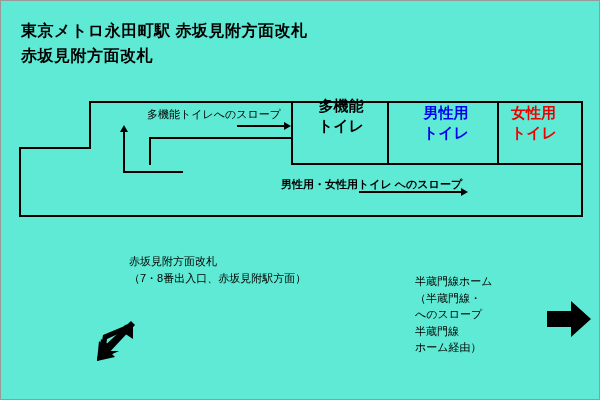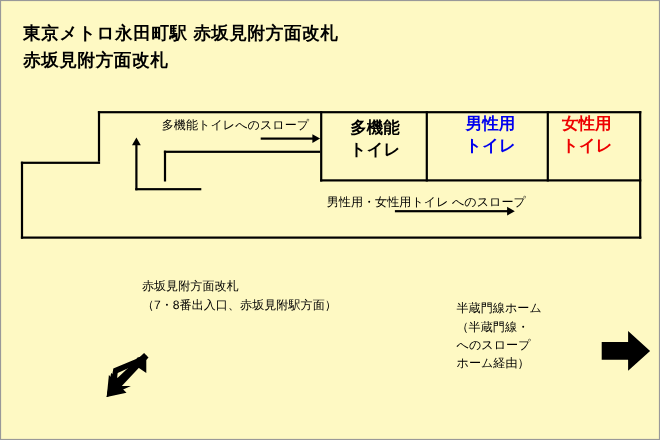--- a/index.html
+++ b/index.html
@@ -13,21 +13,21 @@
     font-family: "Liberation Sans", sans-serif;
     color: #000000;
     overflow: hidden;
   }
   #page {
     position: relative;
     width: 600px;
     height: 400px;
     box-sizing: border-box;
     border: 1px solid #999999;
-    background: #fef9c3;
+    background: #5eead4;
   }
   .title-block {
     position: absolute;
     left: 20px;
     top: 18px;
     line-height: 1.55;
   }
   .title-line {
     font-size: 16px;
     font-weight: bold;
@@ -131,34 +131,34 @@
 
     <div class="lbl" style="left:84px; top:14px;">多機能トイレへのスロープ</div>
 
     <div class="ln" style="left:104px; top:38px; width:2px; height:42px;"></div>
     <div class="arrow-head-up" style="left:101px; top:32px;"></div>
     <div class="ln" style="left:104px; top:78px; width:60px; height:2px;"></div>
 
     <div class="ln" style="left:218px; top:32px; width:50px; height:2px;"></div>
     <div class="arrow-head-right" style="left:265px; top:29px;"></div>
 
-    <div class="room-label" style="left:282px; top:14px; width:80px;">
+    <div class="room-label" style="left:282px; top:3px; width:80px;">
       <span>多機能</span><br>
       <span>トイレ</span>
     </div>
     <div class="room-label blue" style="left:380px; top:10px; width:94px; text-align:center;">
       <span>男性用</span><br>
       <span>トイレ</span>
     </div>
     <div class="room-label red" style="left:492px; top:10px; width:94px; text-align:left;">
       <span>女性用</span><br>
       <span>トイレ</span>
     </div>
 
-    <div class="lbl" style="left:234px; top:84px;">
+    <div class="lbl" style="left:218px; top:84px;font-weight:bold;">
       <span class="c-line">男性用・女性用トイレ</span>
       <span class="c-line">へのスロープ</span>
     </div>
     <div class="ln" style="left:340px; top:98px; width:104px; height:2px;"></div>
     <div class="arrow-head-right" style="left:442px; top:95px;"></div>
 
   </div>
 
   <div class="caption" style="left:92px; top:252px;margin-left:36px;">
     <span class="c-line c-head">赤坂見附方面改札</span>
@@ -169,20 +169,21 @@
     <polygon points="40,4 40,20 28,12 14,32 26,32 4,42 8,20 16,26 32,6" fill="#000000"></polygon>
     <polygon points="6,40 10,16 34,6 36,10 14,20 12,36" fill="#000000"></polygon>
     <polygon points="38,2 42,6 12,38 4,42 6,32" fill="#000000"></polygon>
     <polygon points="4,42 6,22 22,38" fill="#000000"></polygon>
   </svg>
 
   <div class="caption" style="left:414px; top:272px;">
     <span class="c-line c-head">半蔵門線ホーム</span>
     <span class="c-line">（半蔵門線・</span>
     <span class="c-line">へのスロープ</span>
+    <span class="c-line">半蔵門線</span>
     <span class="c-line">ホーム経由）</span>
   </div>
 
   <svg class="big-arrow" viewBox="0 0 48 44" style="left:544px; top:296px;">
     <polygon points="2,14 26,14 26,4 46,22 26,40 26,30 2,30" fill="#000000"></polygon>
   </svg>
 
 </div>
 
 </body></html>

